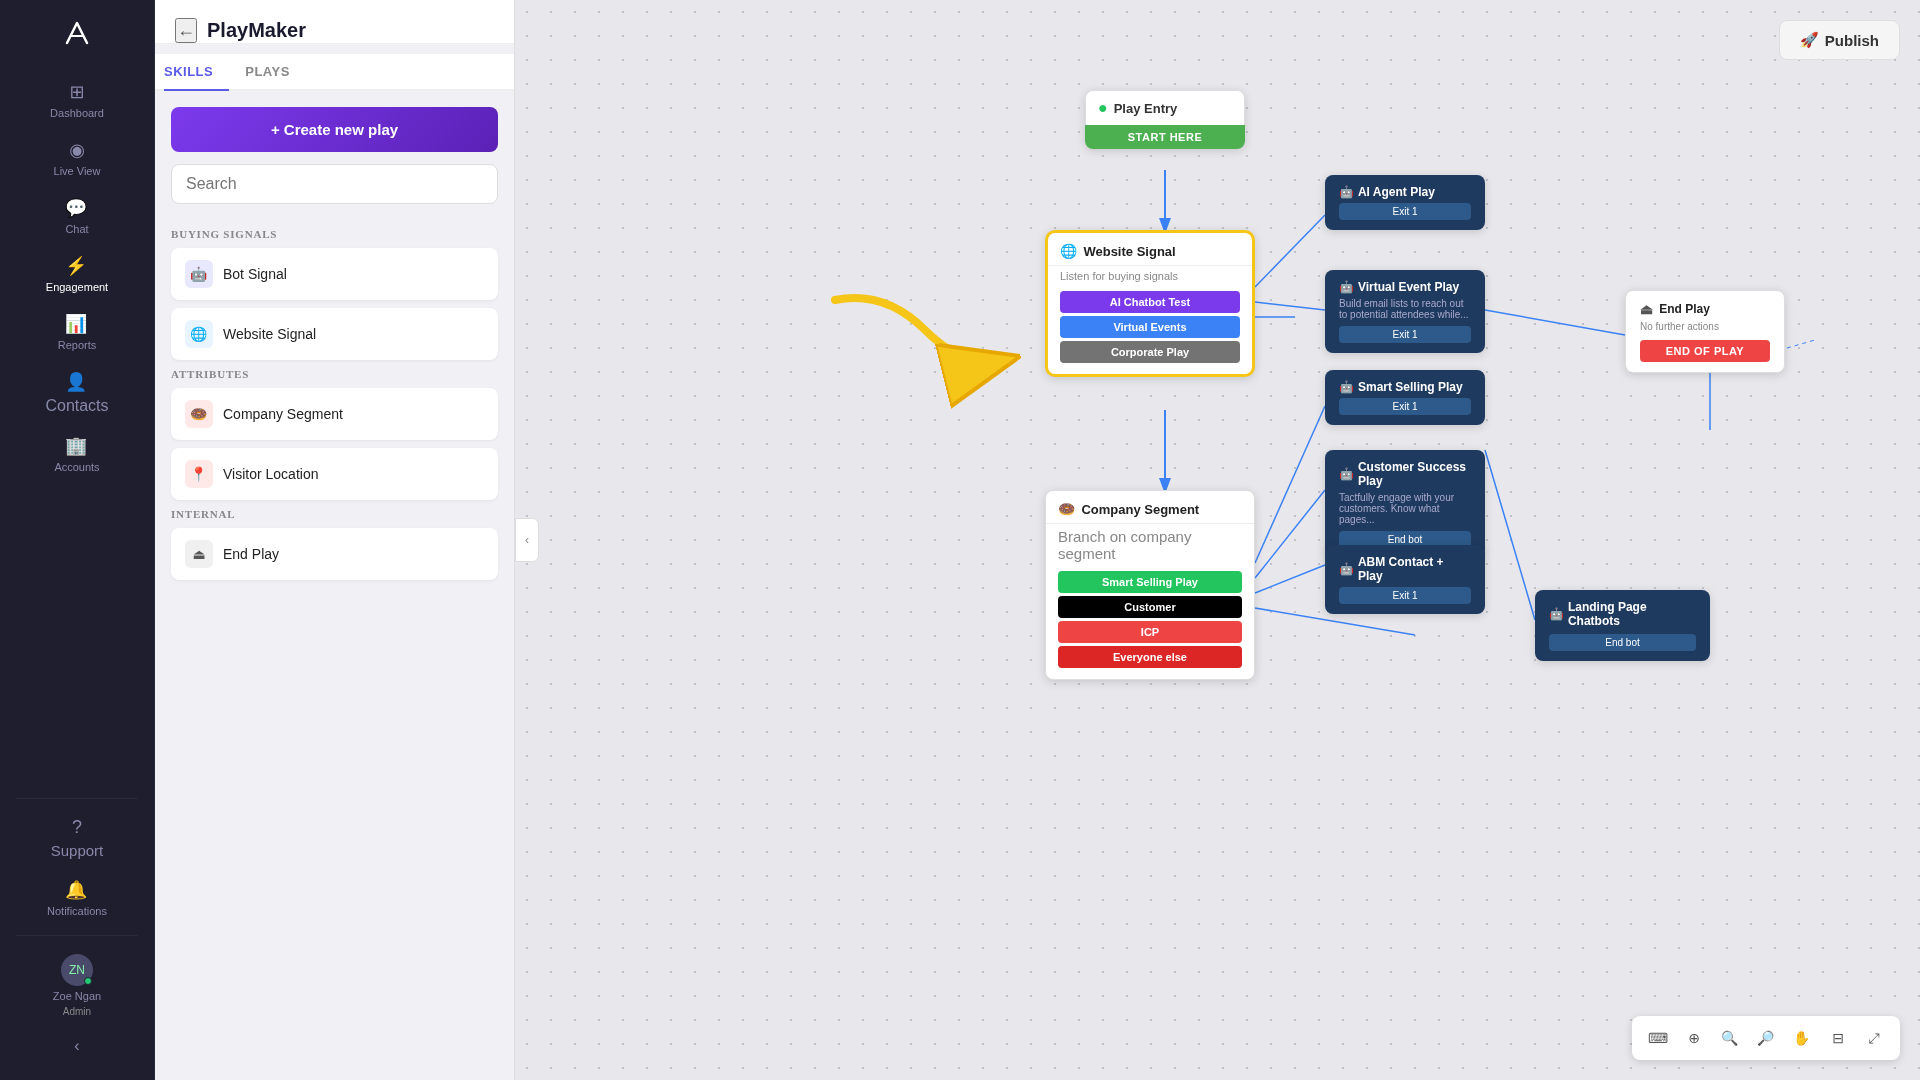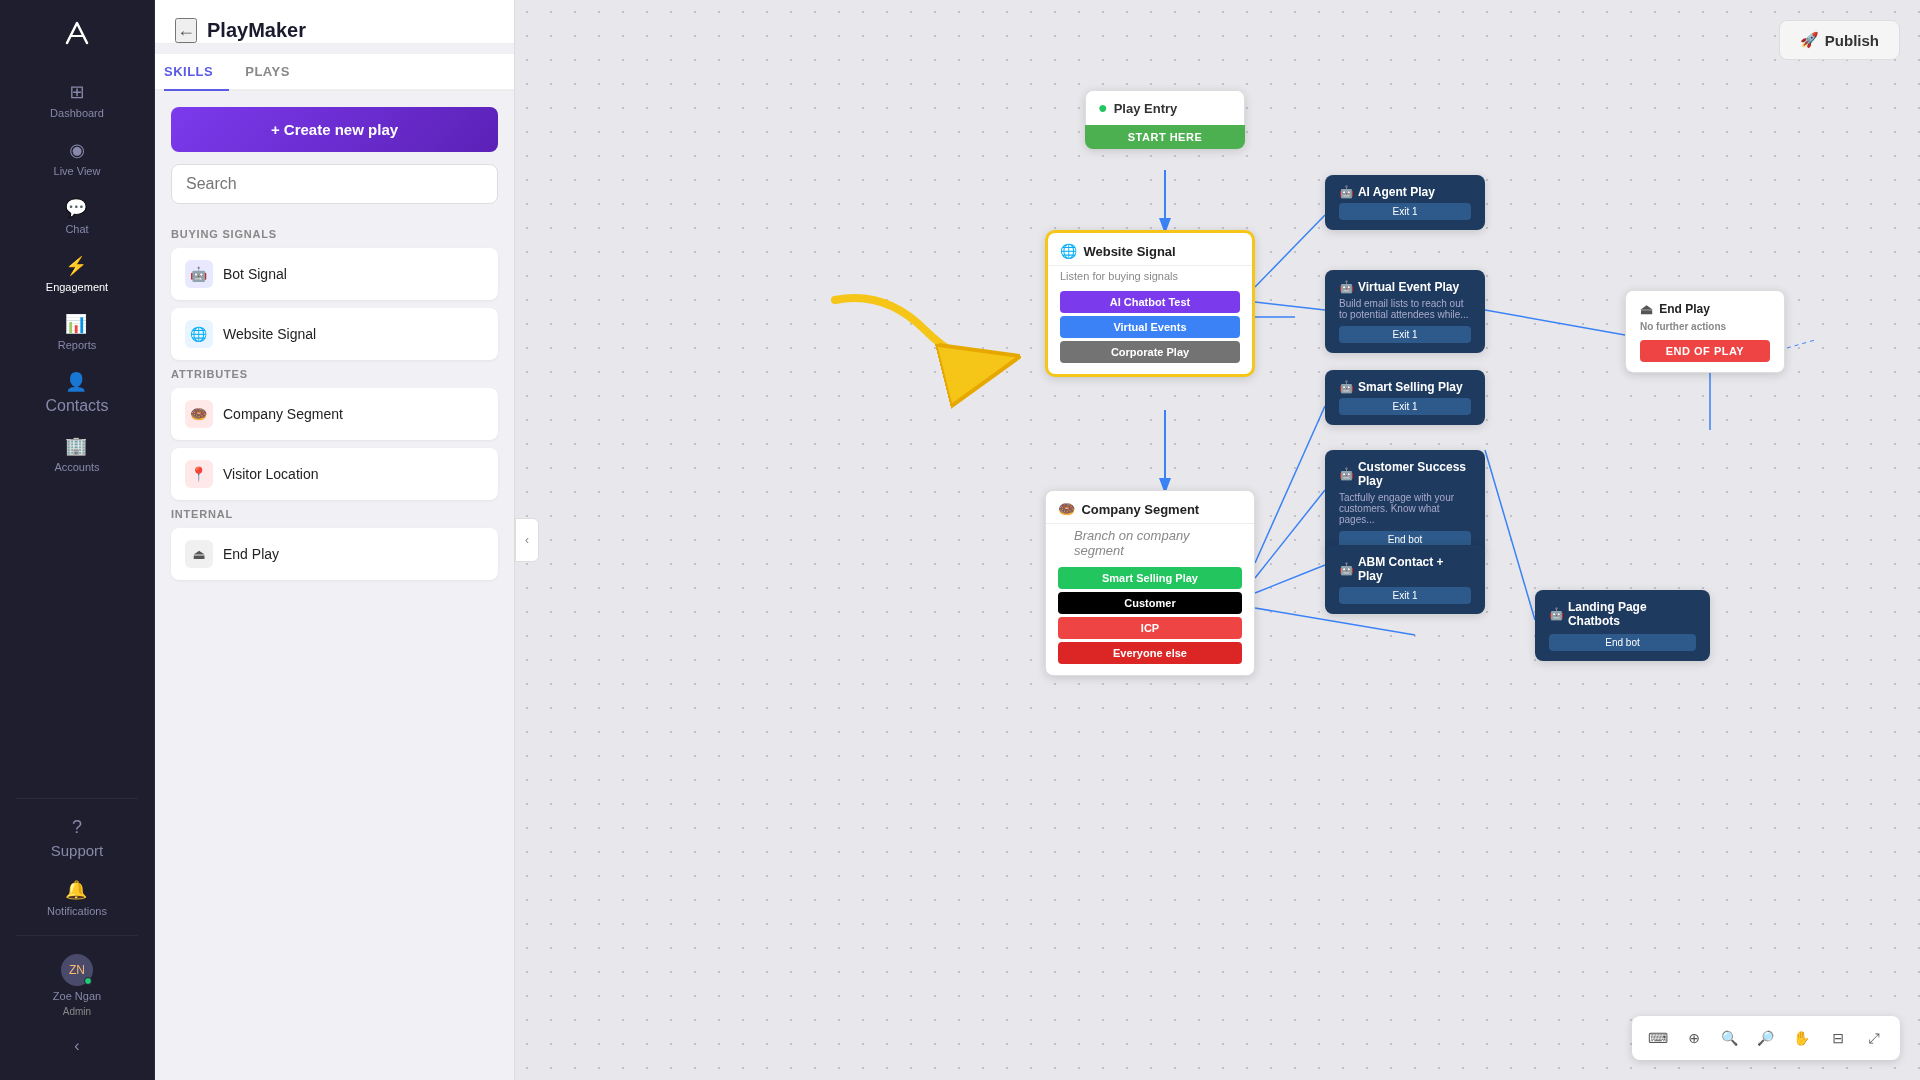--- a/index.html
+++ b/index.html
@@ -38,21 +38,21 @@
     .sidebar-item .icon { font-size: 18px; }
     .sidebar-item.active { color: #fff; }
     .sidebar-bottom {
       margin-top: auto;
       width: 100%;
     }
     .sidebar-divider { height: 1px; background: #2a2a3e; margin: 8px 16px; }
     .user-avatar {
       width: 32px; height: 32px; border-radius: 50%; background: #4a4a6a;
       display: flex; align-items: center; justify-content: center;
-      font-size: 12px; color: #fdba74; position: relative;
+      font-size: 12px; color: #86efac; position: relative;
     }
     .user-avatar .online-dot {
       width: 8px; height: 8px; background: #22cc77; border-radius: 50%;
       position: absolute; bottom: 1px; right: 1px; border: 1px solid #1e1e2e;
     }
 
     
     .panel {
       width: 360px;
       background: #f0f0f5;
@@ -119,20 +119,21 @@
       margin-bottom: 16px;
     }
     .section-label {
       font-size: 11px;
       font-weight: 700;
       color: #888;
       letter-spacing: 0.8px;
       text-transform: uppercase;
       margin-bottom: 8px;
       margin-top: 8px;
+      font-family: Liberation Serif, serif;
     }
     .skill-item {
       background: #fff;
       border-radius: 8px;
       padding: 12px 14px;
       margin-bottom: 8px;
       display: flex;
       align-items: center;
       gap: 10px;
       cursor: pointer;
@@ -270,21 +271,21 @@
     
     .node-company-segment {
       left: 530px; top: 490px;
       width: 210px;
       background: #fff;
       border-radius: 8px;
       border: 1px solid #ddd;
     }
     .cs-header { padding: 10px 12px 6px; display: flex; align-items: center; gap: 6px; border-bottom: 1px solid #eee; }
     .cs-title { font-size: 13px; font-weight: 700; color: #222; }
-    .cs-subtitle { font-size: 13px; color: #888; padding: 4px 28px 6px; font-style: italic; }
+    .cs-subtitle { font-size: 15px; color: #888; padding: 4px 12px 6px; }
     .cs-tag {
       margin: 3px 12px;
       border-radius: 4px;
       padding: 5px 8px;
       font-size: 11px; font-weight: 600; color: #fff;
       text-align: center;
     }
     .cs-tag.green { background: #22c55e; }
     .cs-tag.orange { background: #000000; }
     .cs-tag.red { background: #ef4444; }
@@ -318,21 +319,21 @@
     .node-end-play {
       position: absolute;
       left: 1110px; top: 290px;
       width: 160px;
       background: #fff;
       border-radius: 8px;
       border: 1px solid #ddd;
       padding: 10px 14px;
     }
     .ep-title { font-size: 12px; font-weight: 700; color: #222; display: flex; align-items: center; gap: 6px; margin-bottom: 4px; }
-    .ep-desc { font-size: 10px; color: #888; margin-bottom: 8px; font-weight: bold; }
+    .ep-desc { font-size: 10px; color: #888; margin-bottom: 8px; }
     .ep-red {
       background: #ef4444;
       border-radius: 4px;
       padding: 5px 8px;
       font-size: 11px; font-weight: 700; color: #fff; text-align: center;
       letter-spacing: 0.5px;
     }
 
     
     .node-landing-page {

